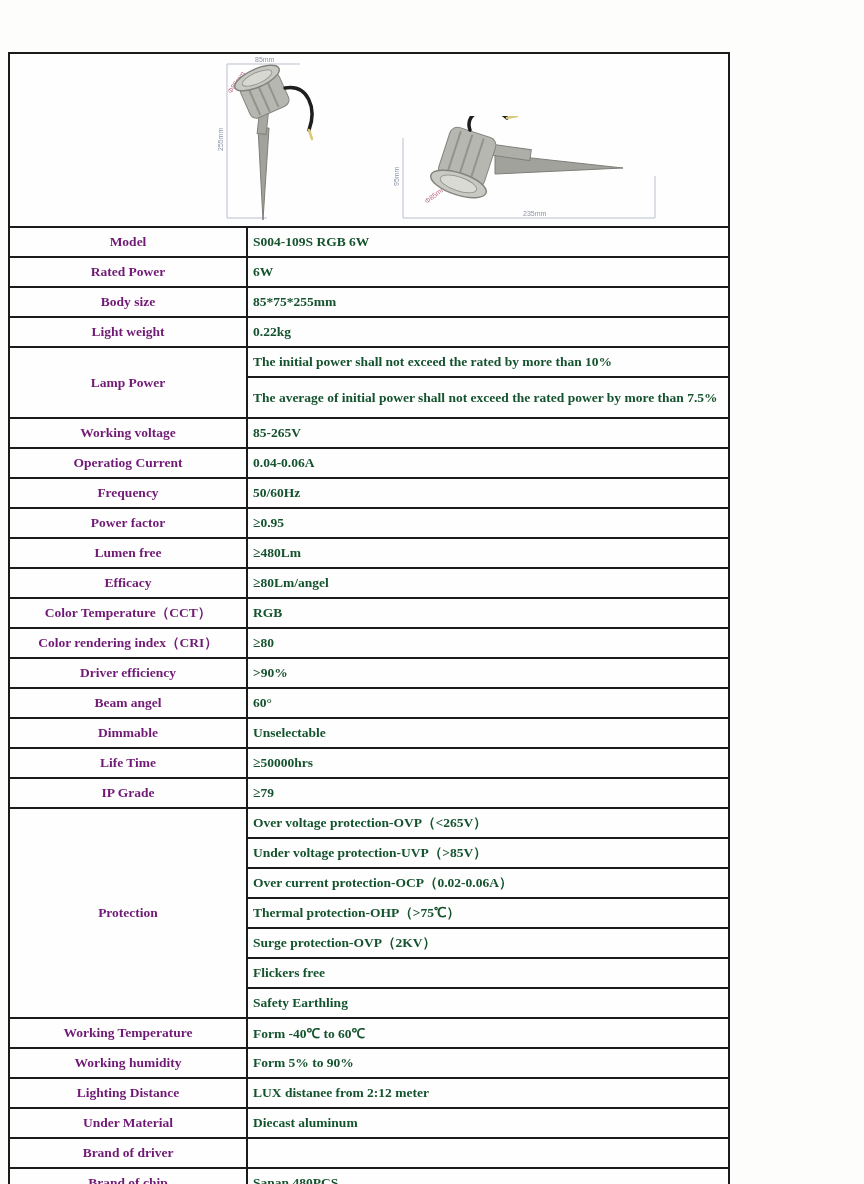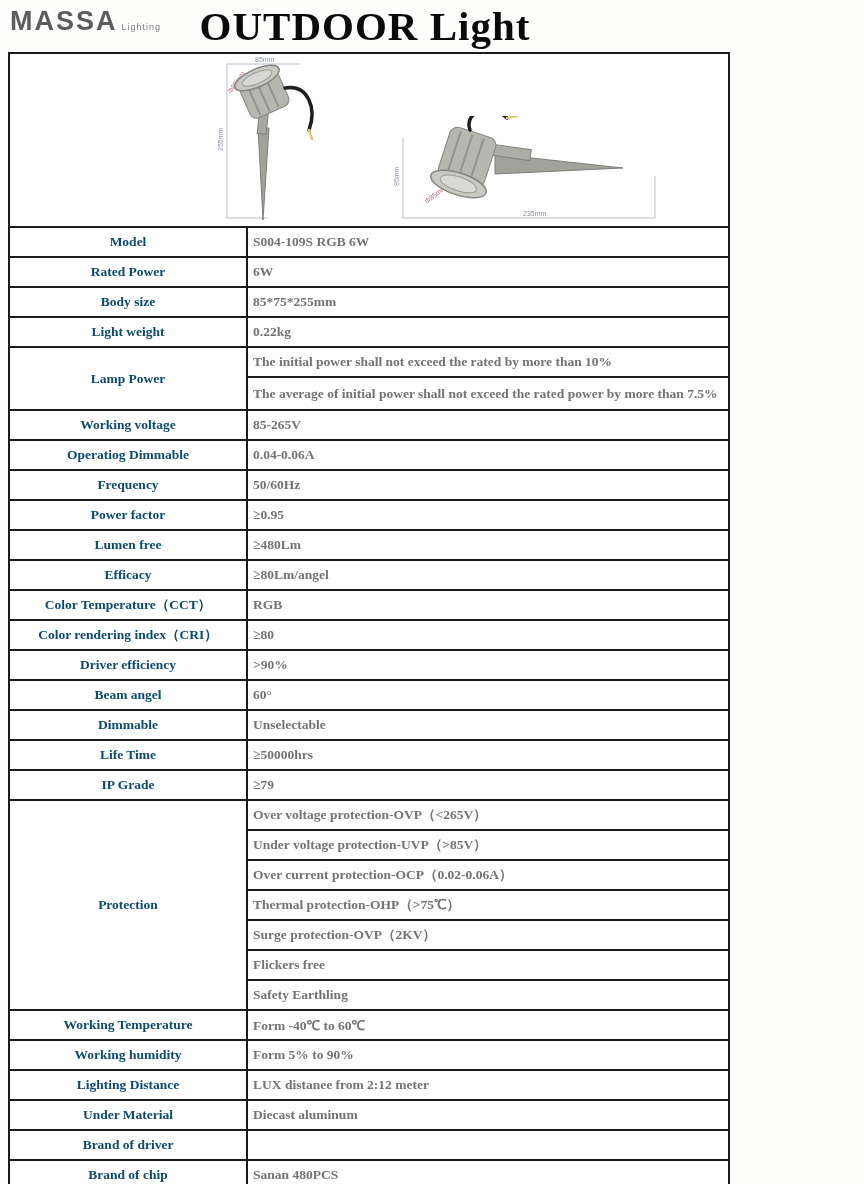--- a/index.html
+++ b/index.html
@@ -38,47 +38,40 @@
     border-collapse: collapse;
     table-layout: fixed;
   }
   table.spec td {
     border: 2.5px solid #1b1b1b;
     font-size: 13.5px; font-weight: bold;
     padding: 2px 5px;
     vertical-align: middle;
     background: #fefefe;
   }
-  td.lbl { width: 238px; text-align: center; color: #0c4a6e; }
-  td.val { text-align: left; color: #737373; }
+  td.lbl { width: 238px; text-align: center; color: #701a75; }
+  td.val { text-align: left; color: #14532d; }
   tr.r { height: 30px; }
-  tr.r2 { height: 33px; }
+  tr.r2 { height: 41px; }
   td.photos { height: 174px; padding: 0; position: relative; background: #fefdfb; }
 
   
   .photo { position: absolute; }
   .photo-left  { left: 195px; top: 2px; }
   .photo-right { left: 365px; top: 62px; }
   .dim-label {
     font-family: "Liberation Sans", sans-serif;
     font-size: 7px; font-weight: normal;
   }
 </style>
 </head>
 <body>
 
 <div class="page">
 
-  <div class="header">
-    <div class="brand">
-      <span class="brand-word">MASSA</span>
-      <span class="brand-sub">Lighting</span>
-    </div>
-    <div class="page-title">OUTDOOR Light</div>
-  </div>
 
   <table class="spec">
     <colgroup>
         <col style="width:238px">
         <col>
       </colgroup>
     <tbody>
 
     <tr>
       <td class="photos" colspan="2">
@@ -161,21 +154,21 @@
     </tr>
     <tr class="r2">
       <td class="val">The average of initial power shall not exceed the rated power by more than 7.5%</td>
     </tr>
 
     <tr class="r">
       <td class="lbl">Working voltage</td>
       <td class="val">85-265V</td>
     </tr>
     <tr class="r">
-      <td class="lbl">Operatiog Dimmable</td>
+      <td class="lbl">Operatiog Current</td>
       <td class="val">0.04-0.06A</td>
     </tr>
     <tr class="r">
       <td class="lbl">Frequency</td>
       <td class="val">50/60Hz</td>
     </tr>
     <tr class="r">
       <td class="lbl">Power factor</td>
       <td class="val">≥0.95</td>
     </tr>

